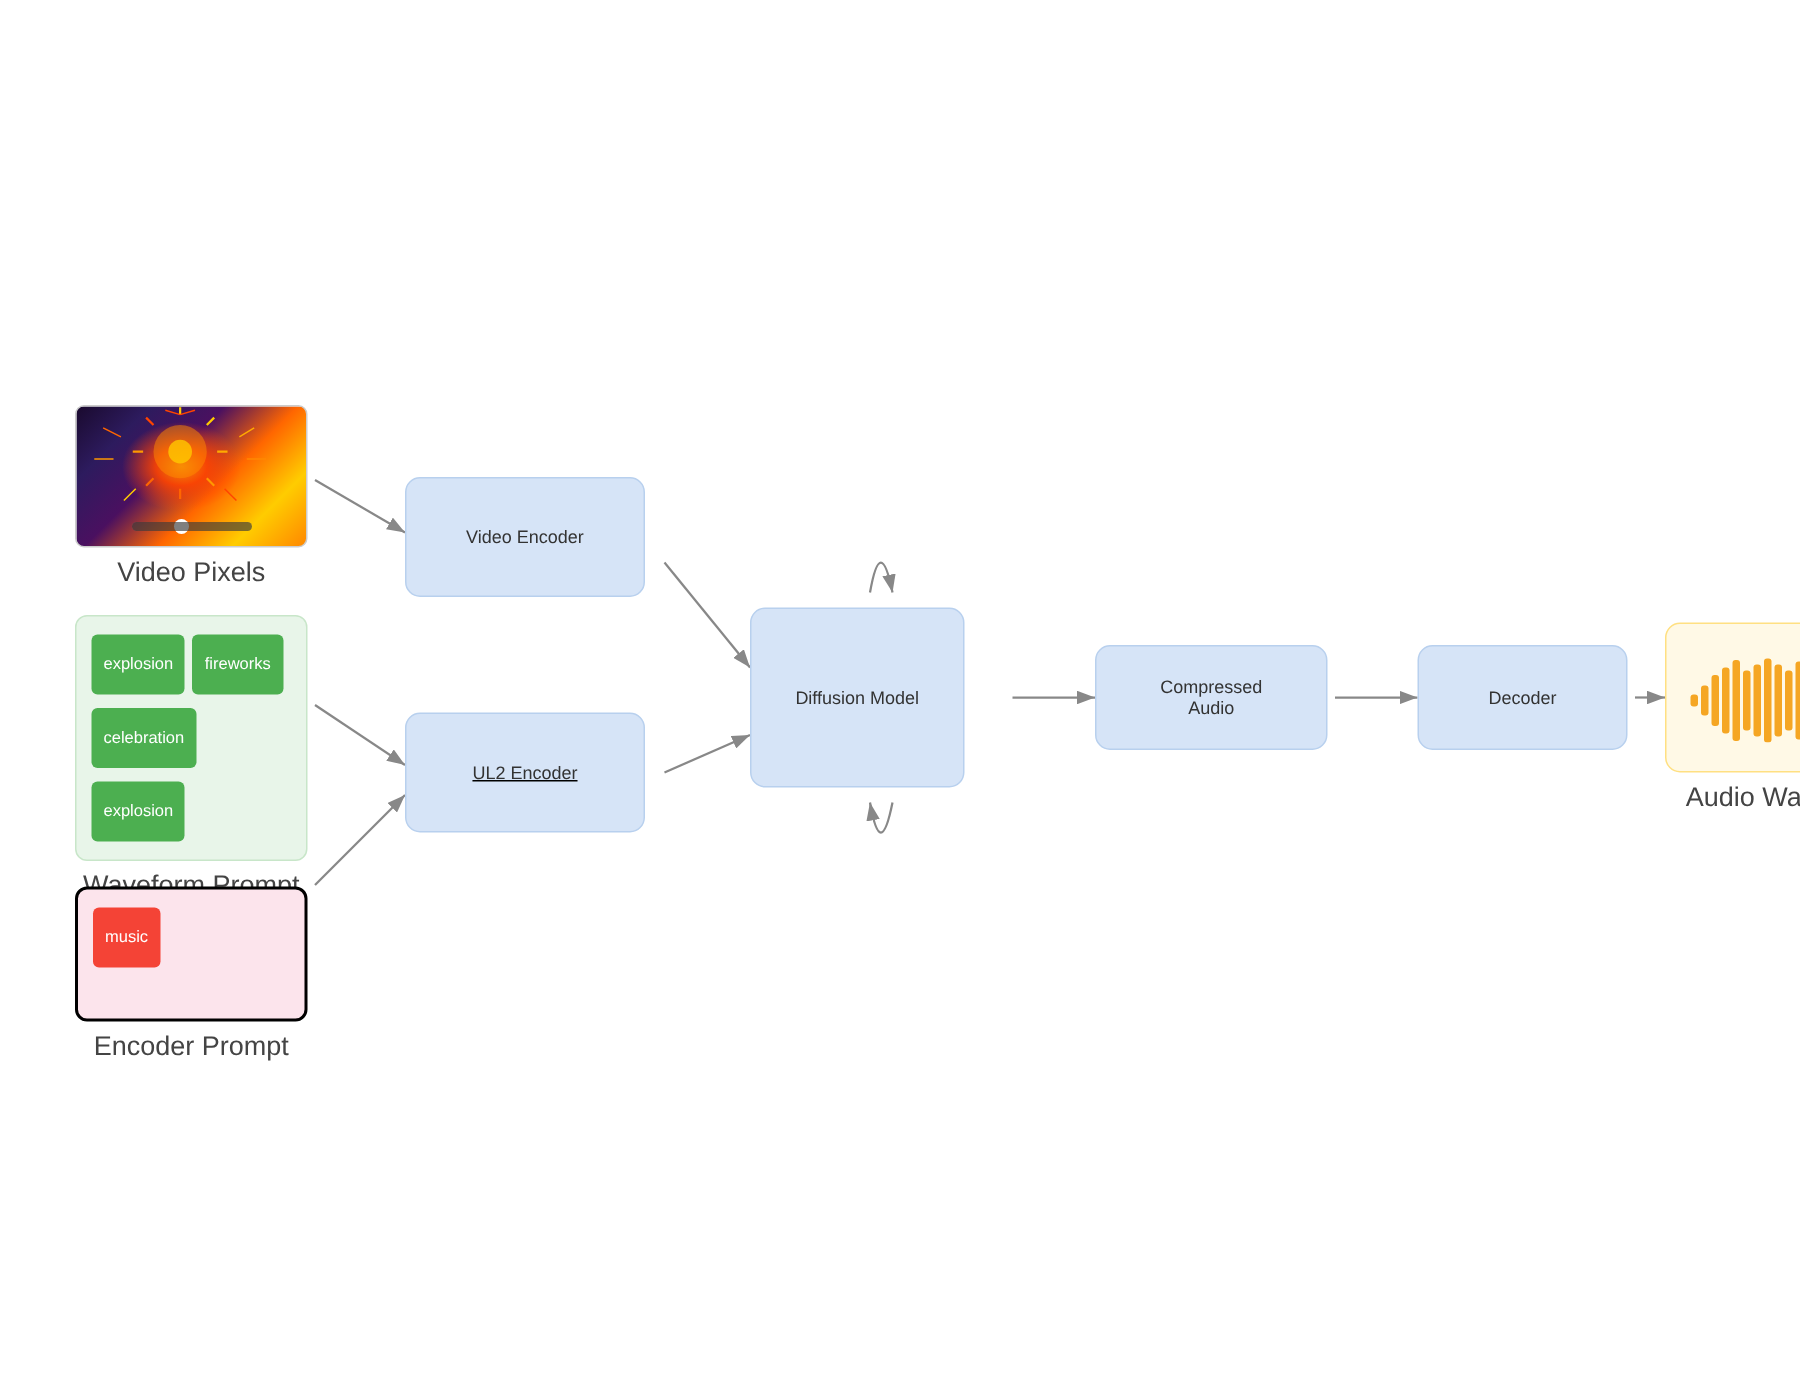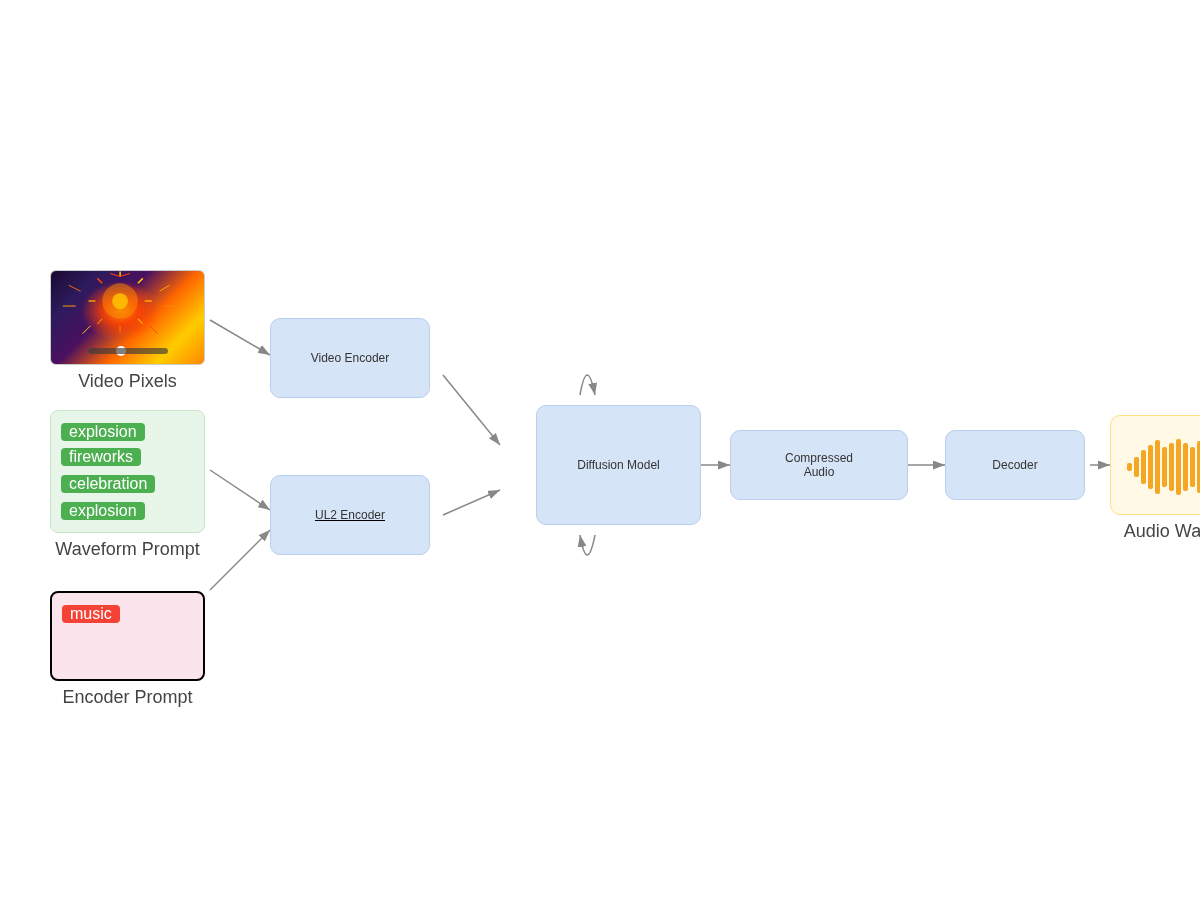--- a/index.html
+++ b/index.html
@@ -90,23 +90,23 @@
     }
 
     .negative-prompt-box {
       background: #fce4ec;
       border: 2px solid #000000;
       margin-top: 36px;
     }
 
     .tag {
       display: inline-block;
-      padding: 0 8px;
+      padding: 14px 8px;
       border-radius: 4px;
-      font-size: 16px;
+      font-size: 11px;
       font-weight: 500;
       color: white;
       margin: 2px 2px 2px 0;
     }
 
     .tag-green { background: #4caf50; }
     .tag-red { background: #f44336; }
 
     .tags-row {
       display: flex;
@@ -134,27 +134,26 @@
       display: flex;
       align-items: center;
       justify-content: center;
       font-size: 12px;
       color: #333;
       text-align: center;
       border: 1px solid #b8d0ee;
     }
 
     .diffusion-box {
-      width: 165px;
+      width: 143px;
       height: 120px;
-      margin-left: 36px;
     }
 
     .compressed-box {
-      width: 178px;
+      width: 155px;
       height: 70px;
     }
 
     .decoder-box {
       width: 140px;
       height: 70px;
     }
 
     .audio-waveform-box {
       width: 160px;

